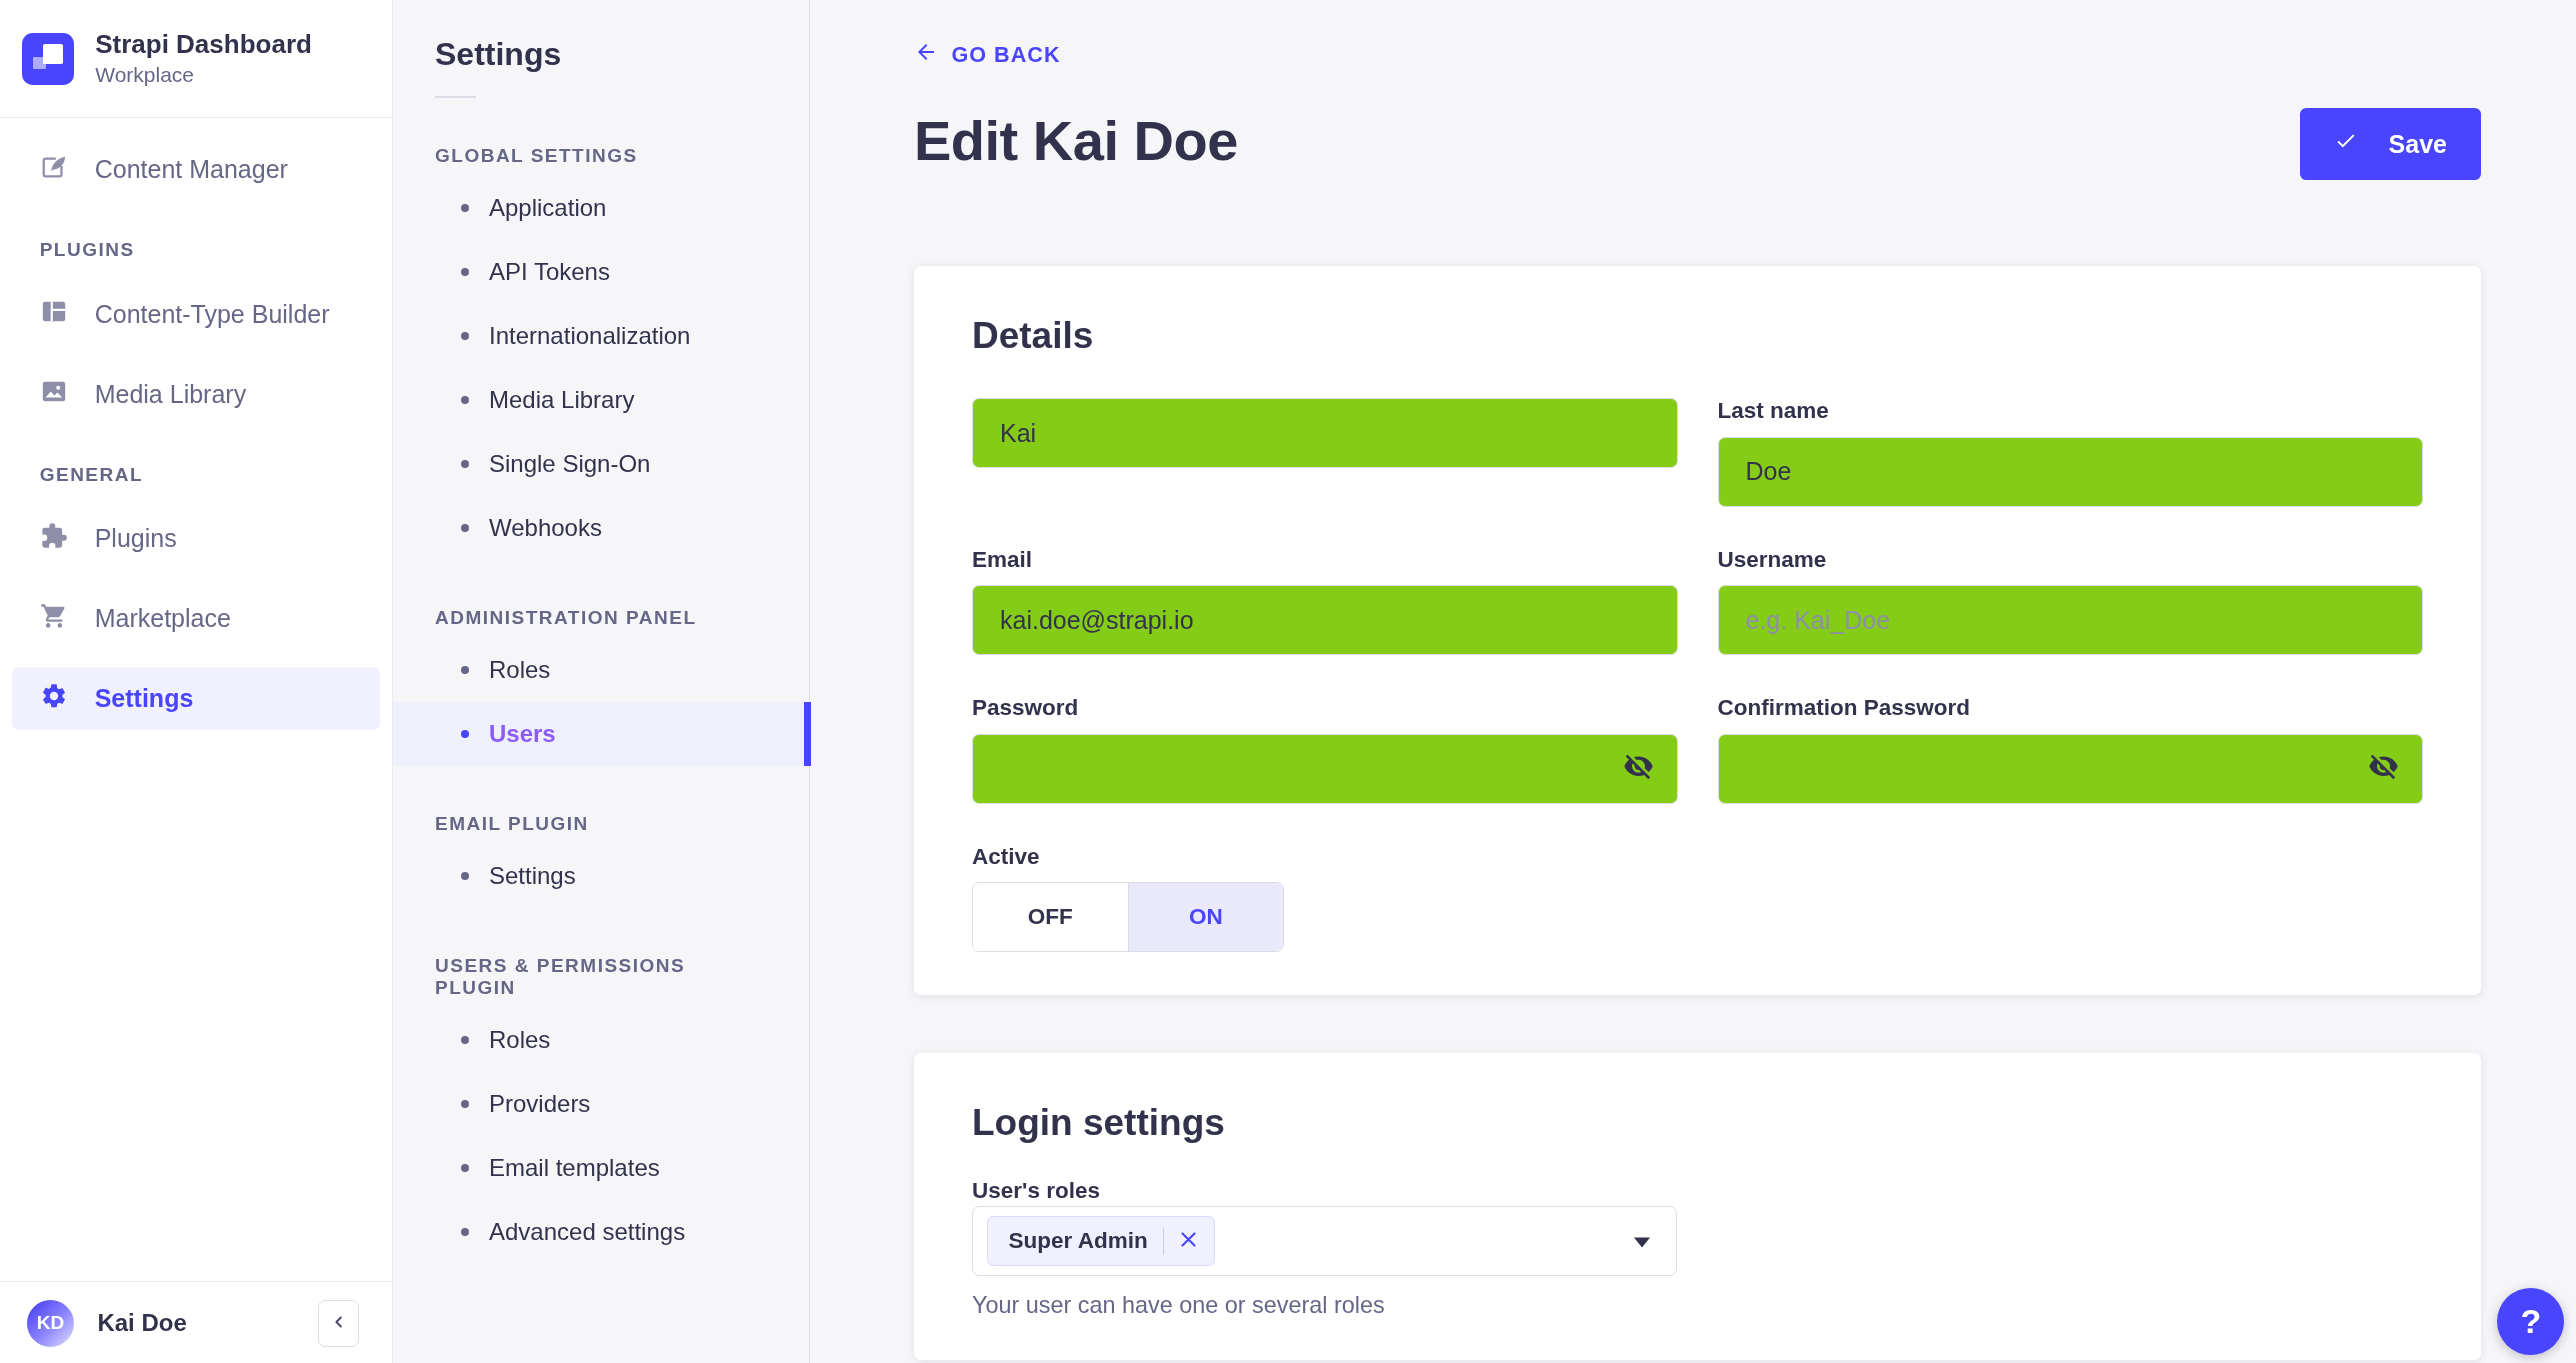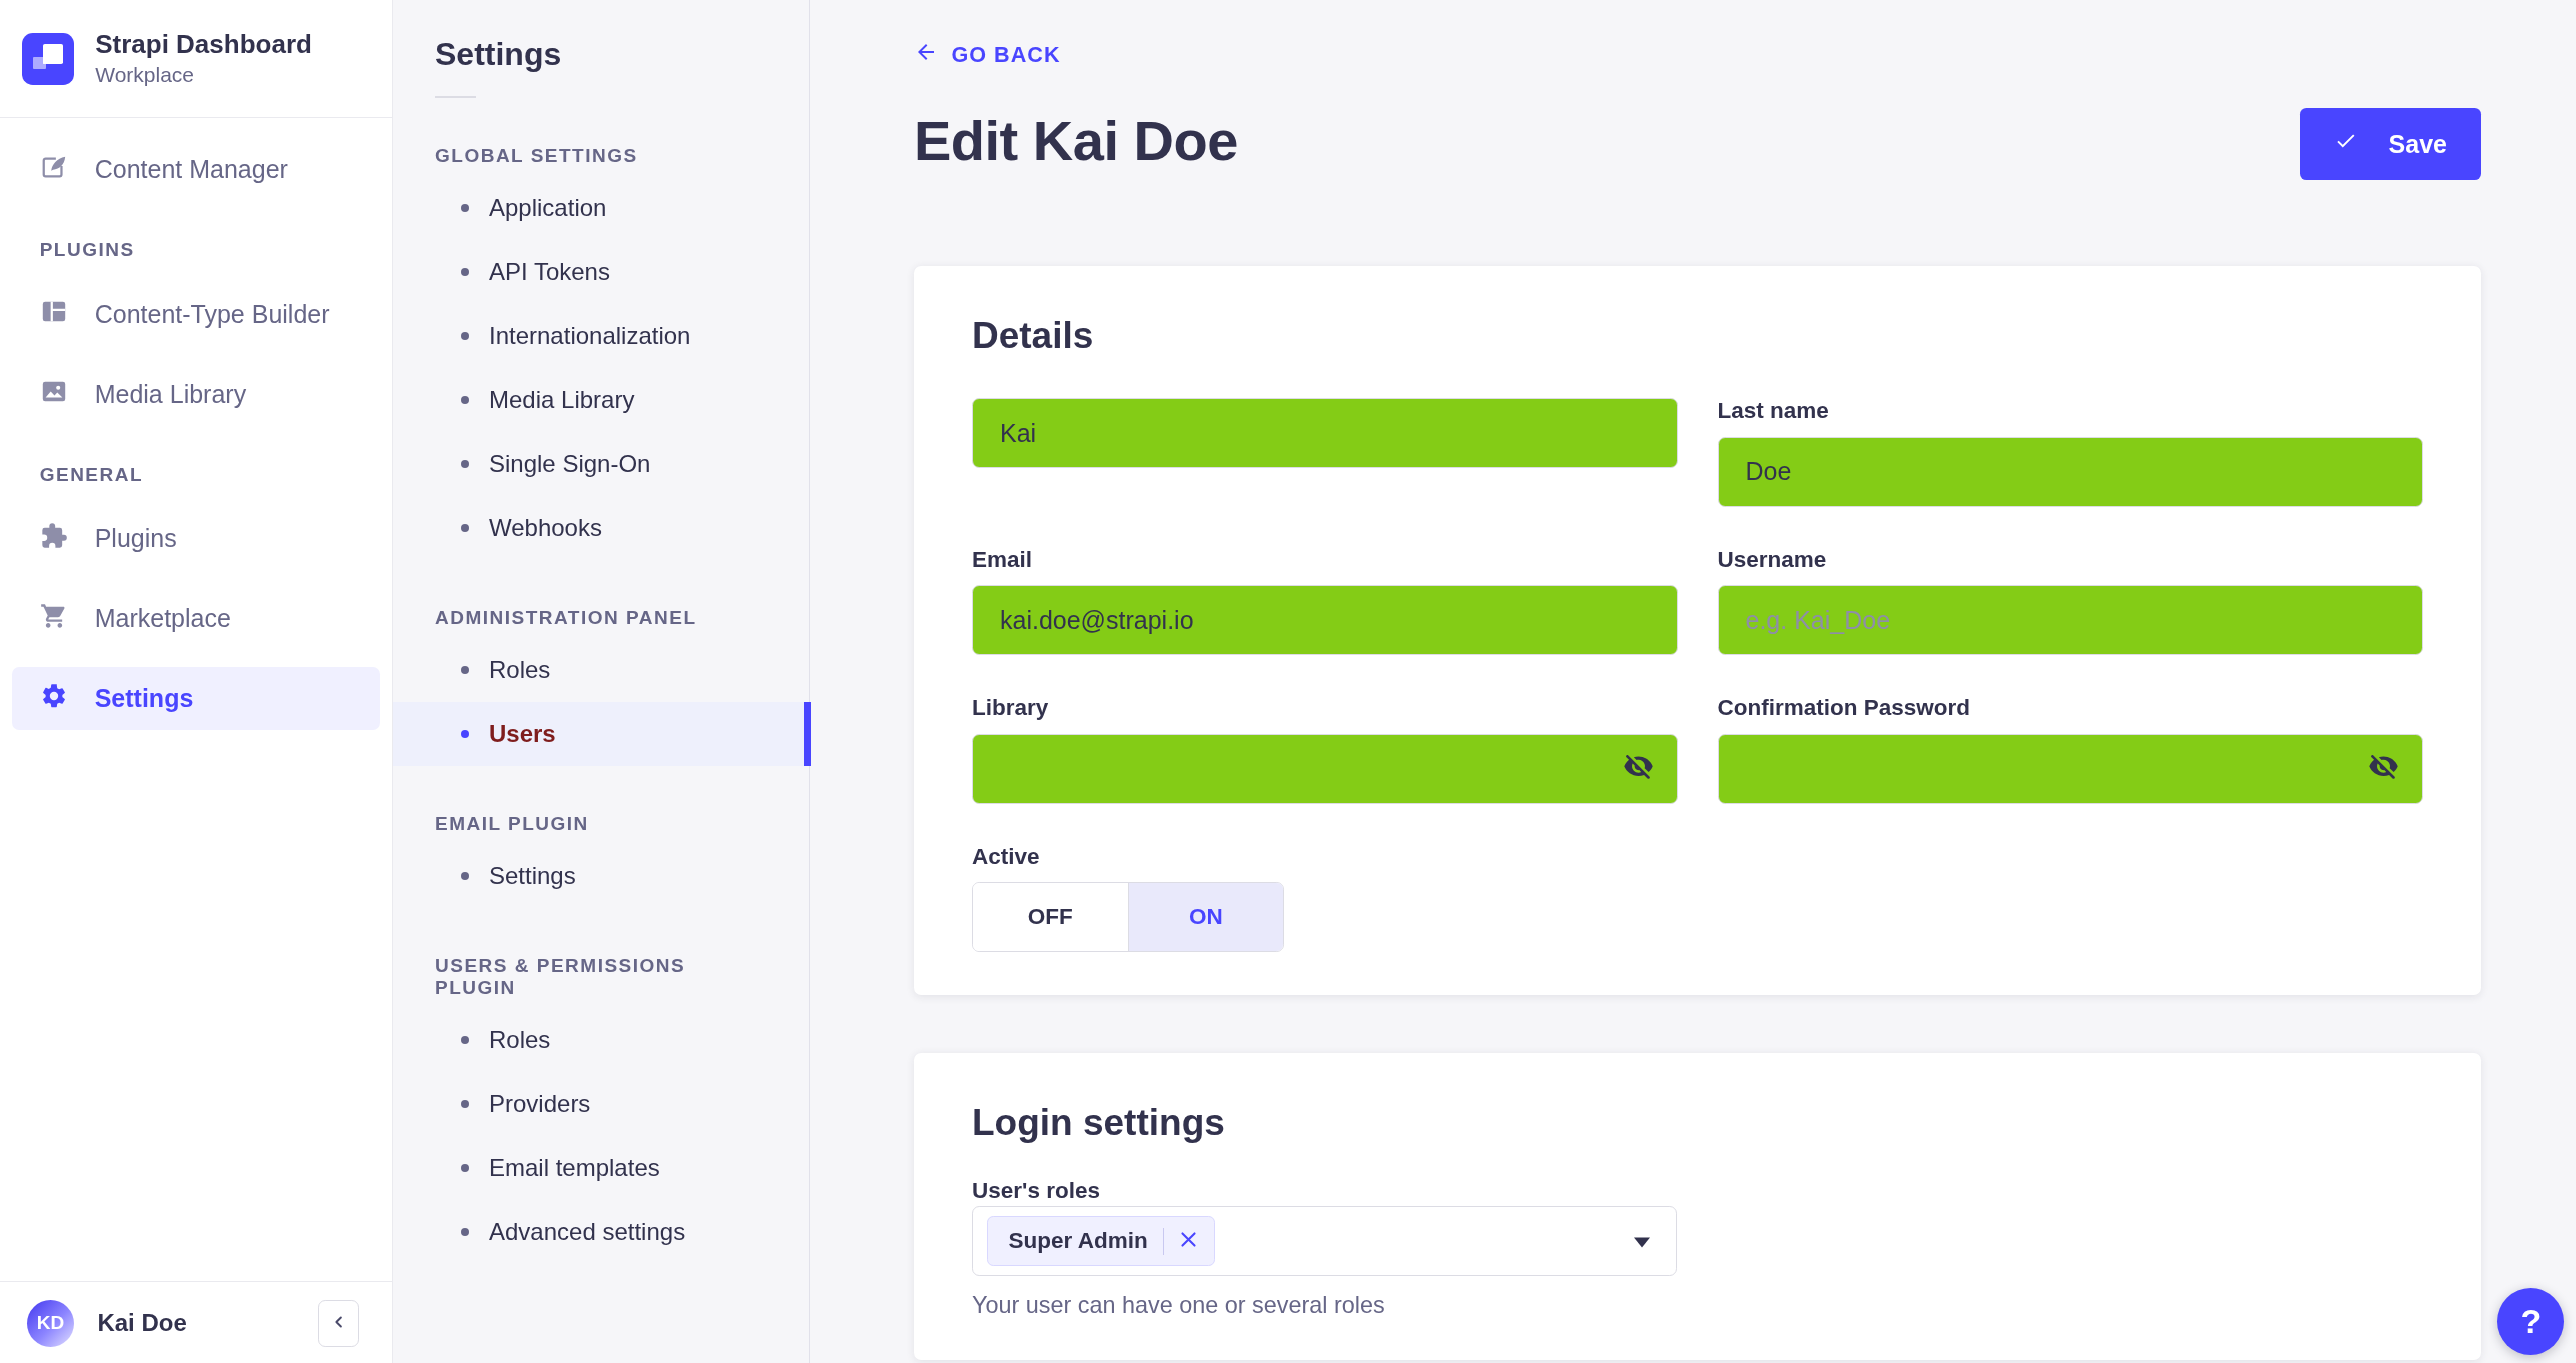--- a/index.html
+++ b/index.html
@@ -73,21 +73,21 @@
   .subnav-hr { width:41px; height:1.8px; background:#dcdce4; margin:23.4px 0 0 42px; }
   .subnav-sec {
     margin:47px 42px 9px; font-size:19px; font-weight:700;
     letter-spacing:1.5px; color:#666687;
   }
   .subnav-item {
     height:64px; display:flex; align-items:center; padding-left:68px;
     font-size:24px; color:#32324d; position:relative; cursor:pointer;
   }
   .subnav-item .dot { width:8px; height:8px; border-radius:50%; background:#666687; margin-right:20px; flex:none; }
-  .subnav-item.active { background:#eef0fc; color:#7f1d1d; font-weight:600; }
+  .subnav-item.active { background:#eef0fc; color:#8b5cf6; font-weight:600; }
   .subnav-item.active .dot { background:#4945ff; }
   .subnav-item.active::after {
     content:""; position:absolute; right:-1.8px; top:0; bottom:0; width:7.2px; background:#4945ff;
   }
 
   
   .main { flex:1; padding:40px 95px 0 104px; position:relative; }
   .back-link {
     display:inline-flex; align-items:center; gap:13.5px;
     color:#4945ff; font-size:21.6px; font-weight:700; letter-spacing:1px;
@@ -383,21 +383,21 @@
         </div>
 
         <div class="field">
           <label>Username</label>
           <div class="input-wrap">
             <input class="text-input" type="text" placeholder="e.g. Kai_Doe" style="">
           </div>
         </div>
 
         <div class="field">
-          <label>Library</label>
+          <label>Password</label>
           <div class="input-wrap">
             <input class="text-input" type="password" style="">
             <button class="eye-btn">
               <span>
                 <svg viewBox="0 0 24 24" fill="#32324d">
                   <path d="M12 6.5c2.76 0 5 2.24 5 5 0 .51-.1 1-.24 1.46l3.06 3.06c1.39-1.23 2.49-2.77 3.18-4.52C21.27 7.11 17 4 12 4c-1.27 0-2.49.2-3.64.57l2.17 2.17c.47-.14.95-.24 1.47-.24zM2.71 3.16a.996.996 0 0 0 0 1.41l1.97 1.97A11.892 11.892 0 0 0 1 11.5C2.73 15.89 7 19 12 19c1.52 0 2.98-.29 4.32-.82l2.72 2.72a.996.996 0 1 0 1.41-1.41L4.13 3.16c-.39-.39-1.03-.39-1.42 0zM12 16.5c-2.76 0-5-2.24-5-5 0-.77.18-1.5.49-2.14l1.57 1.57c-.03.18-.06.37-.06.57 0 1.66 1.34 3 3 3 .2 0 .38-.03.57-.07l1.57 1.57c-.65.32-1.37.5-2.14.5z"></path>
                 </svg>
               </span>
             </button>
           </div>

